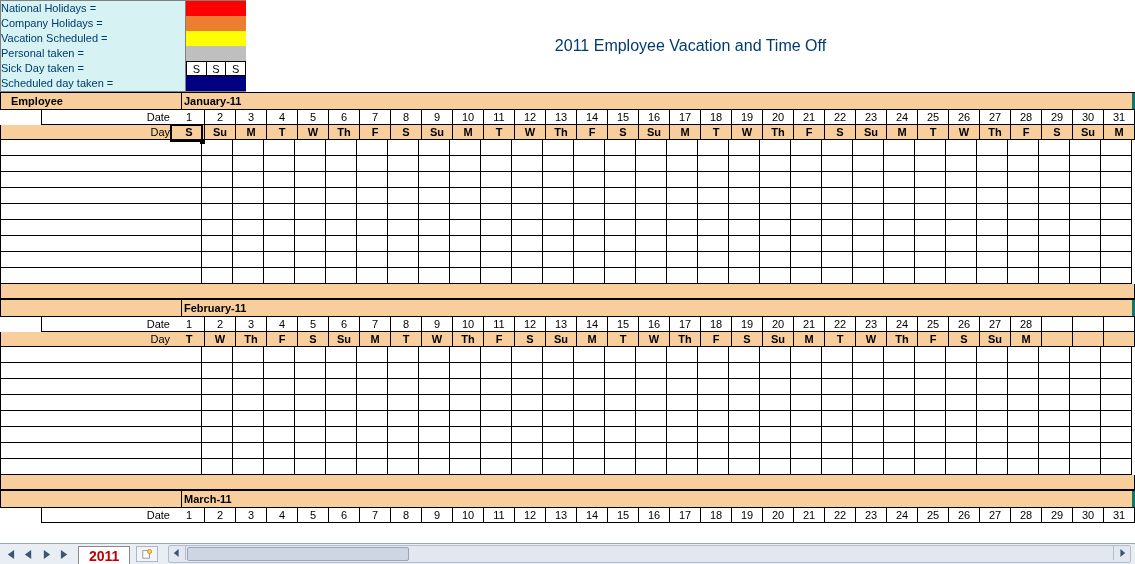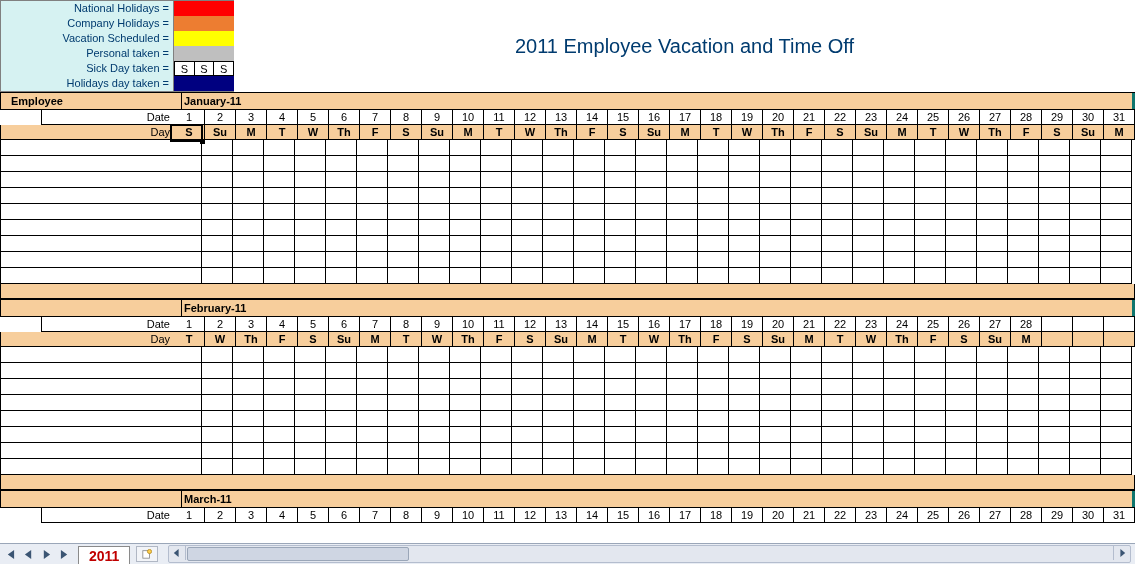--- a/index.html
+++ b/index.html
@@ -1,27 +1,27 @@
 <!DOCTYPE html>
 <html><head>
 <meta charset="utf-8">
 <style>
   html,body{margin:0;padding:0;font-family:Arial,Helvetica,sans-serif;font-size:11px;color:#000;background:#fff;}
   .page{width:1135px;height:564px;position:relative;overflow:hidden;}
   
   .header{display:flex;}
   .legend{background:#d6f2f2;border:1px solid #808080;border-right:none;}
   .legend-row{display:flex;align-items:stretch;height:15px;}
-  .legend-label{width:168px;text-align:right;padding-right:4px;line-height:15px;color:#003b6f;}
+  .legend-label{width:168px;text-align:left;padding-right:16px;line-height:15px;color:#003b6f;}
   .legend-swatch{width:60px;border-left:1px solid #808080;display:flex;}
   .swatch-fill{flex:1;height:100%;}
   .swatch-s{flex:1;text-align:center;border-right:1px solid #000;border-bottom:1px solid #000;border-top:1px solid #000;background:#fff;line-height:14px;}
   .swatch-s:first-child{border-left:1px solid #000;}
   .title-area{flex:1;display:flex;align-items:center;justify-content:center;}
-  .title-text{font-size:20px;color:#003b6f;}
+  .title-text{font-size:16px;color:#003b6f;}
   
   .month-header{display:flex;background:#f7ce9c;border:1px solid #000;border-right:none;}
   .mh-left{width:170px;border-right:1px solid #000;font-weight:bold;padding-left:10px;line-height:16px;}
   .mh-right{flex:1;font-weight:bold;padding-left:2px;line-height:16px;border-right:3px solid #0f766e;}
   .sub-row{display:flex;height:15px;}
   .sub-label{width:170px;text-align:right;padding-right:4px;line-height:15px;border-left:1px solid #000;border-bottom:1px solid #000;}
   .date-row .sub-label{border-top:none;margin-left:41px;}
   .day-row .sub-label{border-top:none;}
   .cells{display:flex;flex:1;}
   .cell{width:31px;text-align:center;line-height:14px;border-right:1px solid #000;border-bottom:1px solid #000;box-sizing:border-box;}
@@ -83,21 +83,21 @@
         </div>
         <div class="legend-row">
           <div class="legend-label">Sick Day taken =</div>
           <div class="legend-swatch">
             <div class="swatch-s">S</div>
             <div class="swatch-s">S</div>
             <div class="swatch-s">S</div>
           </div>
         </div>
         <div class="legend-row">
-          <div class="legend-label">Holidays day taken =</div>
+          <div class="legend-label">Scheduled day taken =</div>
           <div class="legend-swatch">
             <div class="swatch-fill" style="background: rgb(0, 0, 128);"></div>
           </div>
         </div>
       </div>
     <div class="title-area">
       <span class="title-text">2011 Employee Vacation and Time Off</span>
     </div>
   </div>
 

